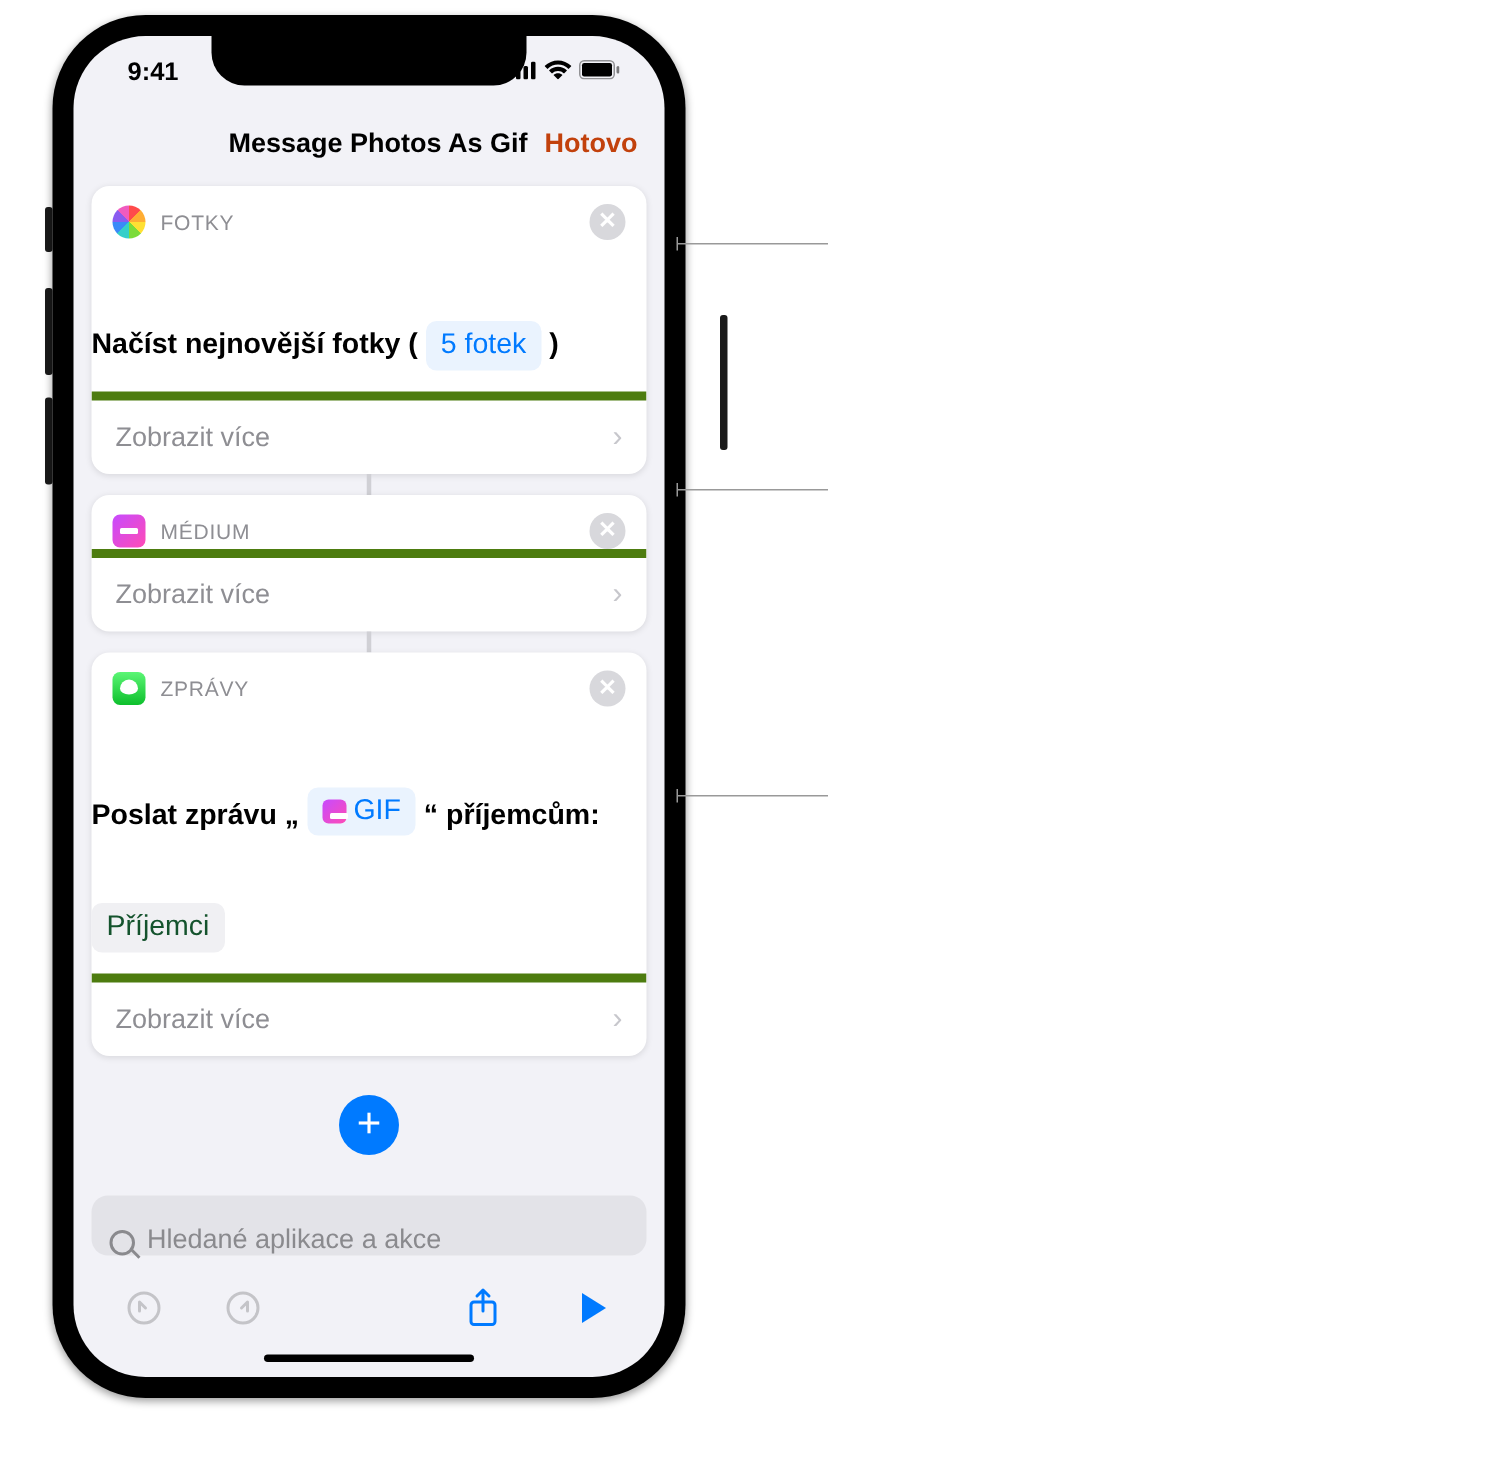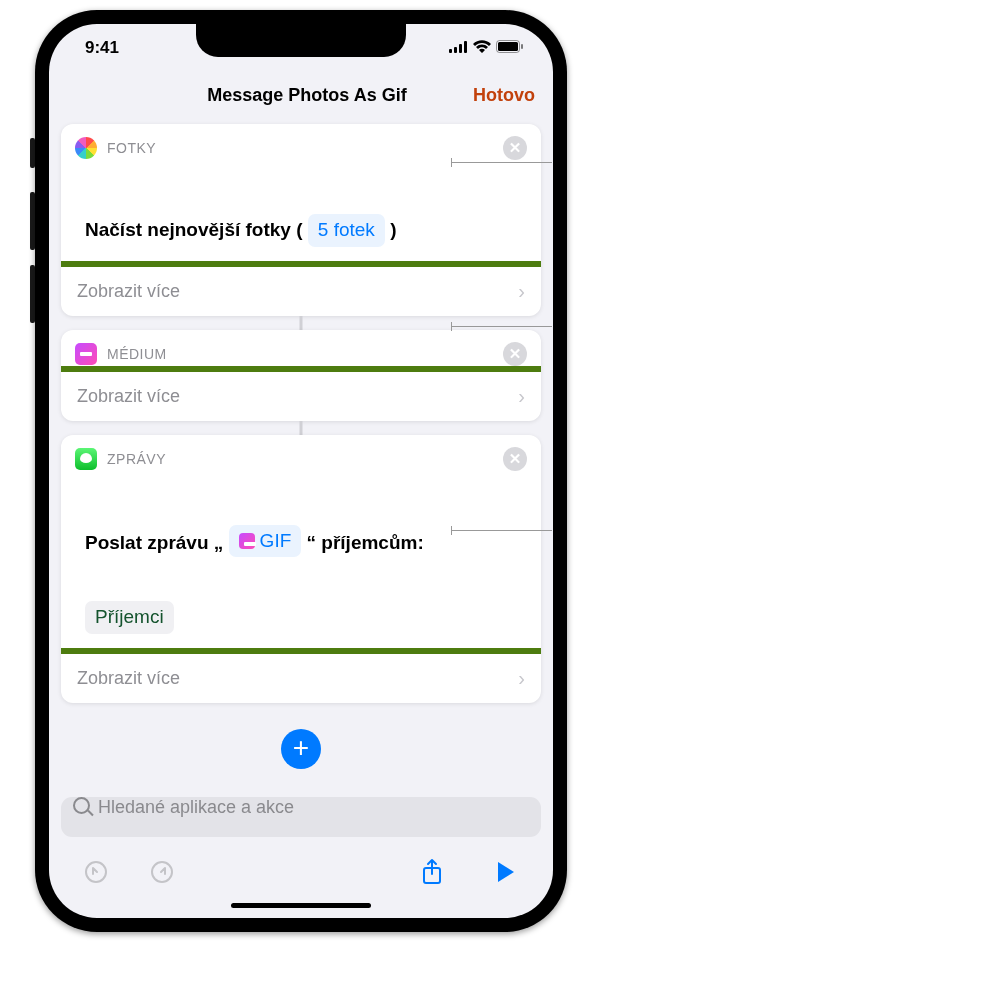--- a/index.html
+++ b/index.html
@@ -7,21 +7,21 @@
     font-family: -apple-system, BlinkMacSystemFont, "Helvetica Neue", sans-serif;
     background: #fff;
     width: 998px;
     height: 984px;
     position: relative;
   }
   .phone {
     position: absolute;
     left: 35px;
     top: 10px;
-    width: 532px;
+    width: 422px;
     height: 922px;
     background: #000;
     border-radius: 62px;
     padding: 14px;
     box-shadow: 0 2px 6px rgba(0,0,0,0.4);
   }
   .phone-inner {
     width: 100%;
     height: 100%;
     background: #f2f2f7;
@@ -143,21 +143,21 @@
     width: 24px; height: 24px;
     border-radius: 50%;
     background: #d8d8dc;
     color: #fff;
     font-size: 15px;
     line-height: 24px;
     text-align: center;
     font-weight: 700;
   }
   .card-body {
-    padding: 10px 24px 14px;
+    padding: 10px 0 14px;
     font-size: 19px;
     font-weight: 600;
     color: #000;
     line-height: 1.5;
   }
   .card-body .token {
     display: inline-flex;
     align-items: center;
     background: #eaf3fe;
     color: #007aff;
@@ -206,21 +206,21 @@
     text-align:center;
     margin: 14px auto 0;
   }
   .spacer { flex:1; }
   .search-bar {
     margin: 0 0 10px;
     background: #e3e3e8;
     border-radius: 11px;
     height: 40px;
     display:flex;
-    align-items:flex-start;
+    align-items:flex-end;
     padding: 0 12px;
     color:#8a8a8e;
     font-size:18px;
   }
   .search-bar .mag {
     width:17px; height:17px; margin-right:8px;
     border:2px solid #8a8a8e; border-radius:50%;
     position:relative; flex-shrink:0;
   }
   .search-bar .mag::after{

